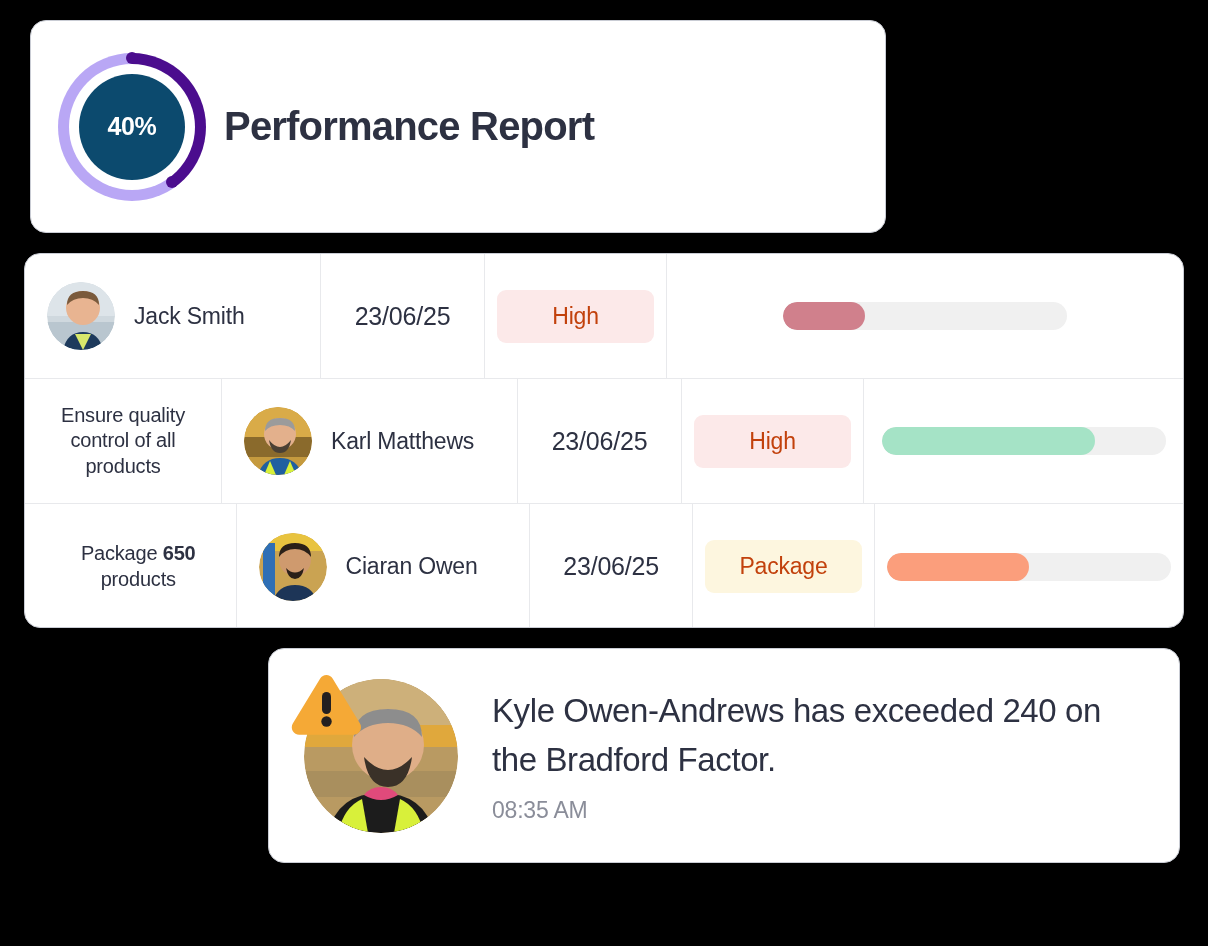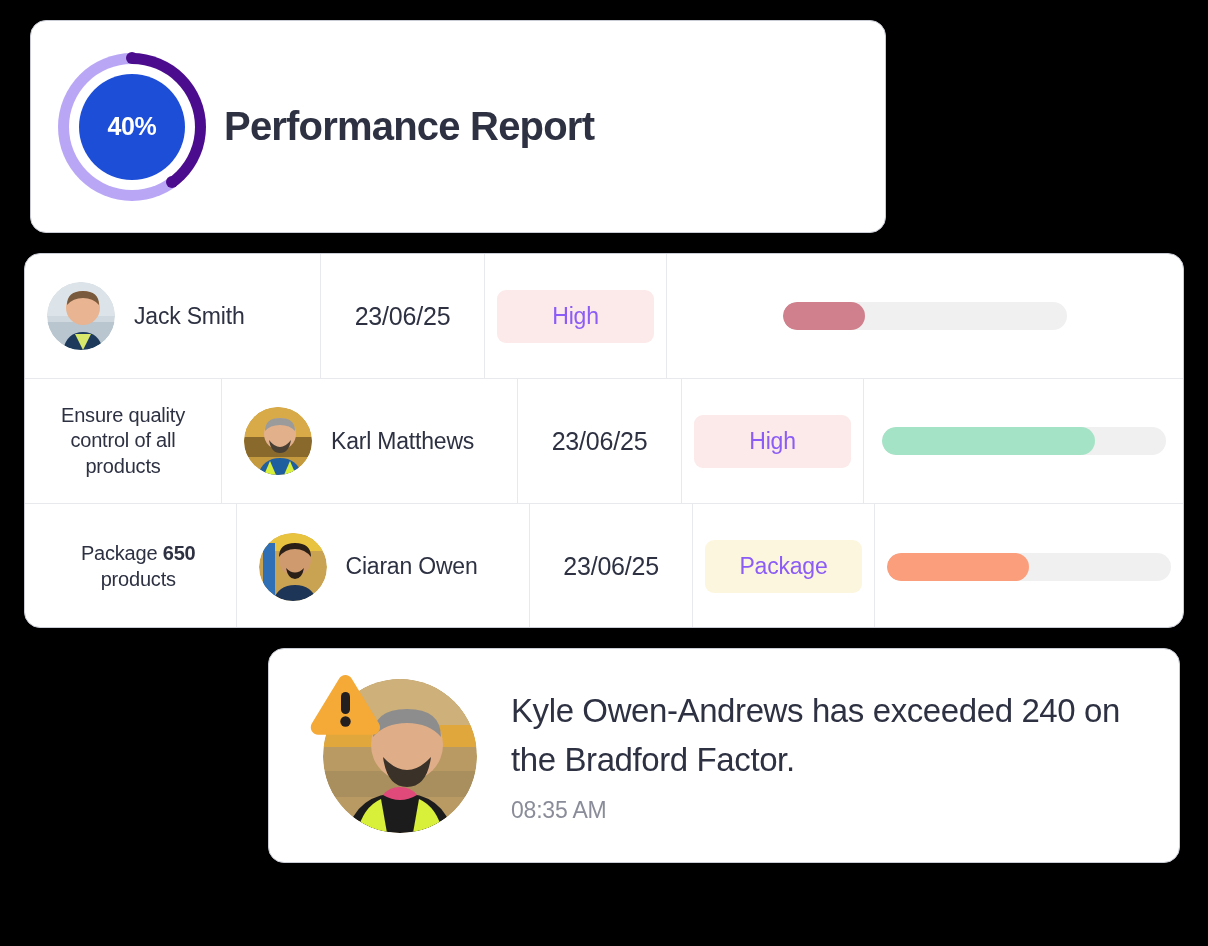--- a/index.html
+++ b/index.html
@@ -163,21 +163,21 @@
     letter-spacing: -0.2px;
   }
   .date-text {
     font-size: 25px;
     color: #2D3142;
     letter-spacing: -0.2px;
   }
 
   .badge {
     font-size: 23px;
-    color: #8b5cf6;
+    color: #c2410c;
     border-radius: 9px;
     padding: 13px 0;
     width: 158px;
     text-align: center;
     letter-spacing: -0.2px;
   }
 
   .prog-track {
     width: 284px;
     height: 28px;
@@ -191,21 +191,21 @@
   }
 
   
   #notif-card {
     left: 268px;
     top: 648px;
     width: 912px;
     height: 215px;
     display: flex;
     align-items: center;
-    padding-left: 54px;
+    padding-left: 35px;
   }
   .notif-avatar-wrap {
     position: relative;
     width: 154px; height: 154px;
     flex: 0 0 154px;
   }
   .notif-avatar {
     width: 154px; height: 154px;
     border-radius: 50%;
     overflow: hidden;
@@ -240,21 +240,21 @@
 
 <div class="stage">
 
   <div class="card" id="header-card">
 
     <div class="donut-wrap">
       <div class="donut-ring" style="background: conic-gradient(rgb(75, 13, 142) 0%, rgb(75, 13, 142) 40%, rgb(185, 167, 245) 40%, rgb(185, 167, 245) 100%);"></div>
       <div class="donut-hole"></div>
       <div class="cap-start" style="background: rgb(75, 13, 142); left: 68px; top: -0.5px;"></div>
       <div class="cap-end" style="background: rgb(75, 13, 142); left: 108.263px; top: 123.418px;"></div>
-      <div class="donut-core" style="background: #1d4ed8;">
+      <div class="donut-core" style="background: #0c4a6e;">
         <span class="donut-label">40%</span>
       </div>
     </div>
 
     <div class="header-text">
       <div class="header-title">Performance Report</div>
     </div>
   </div>
 
   <div class="card" id="table-card">

